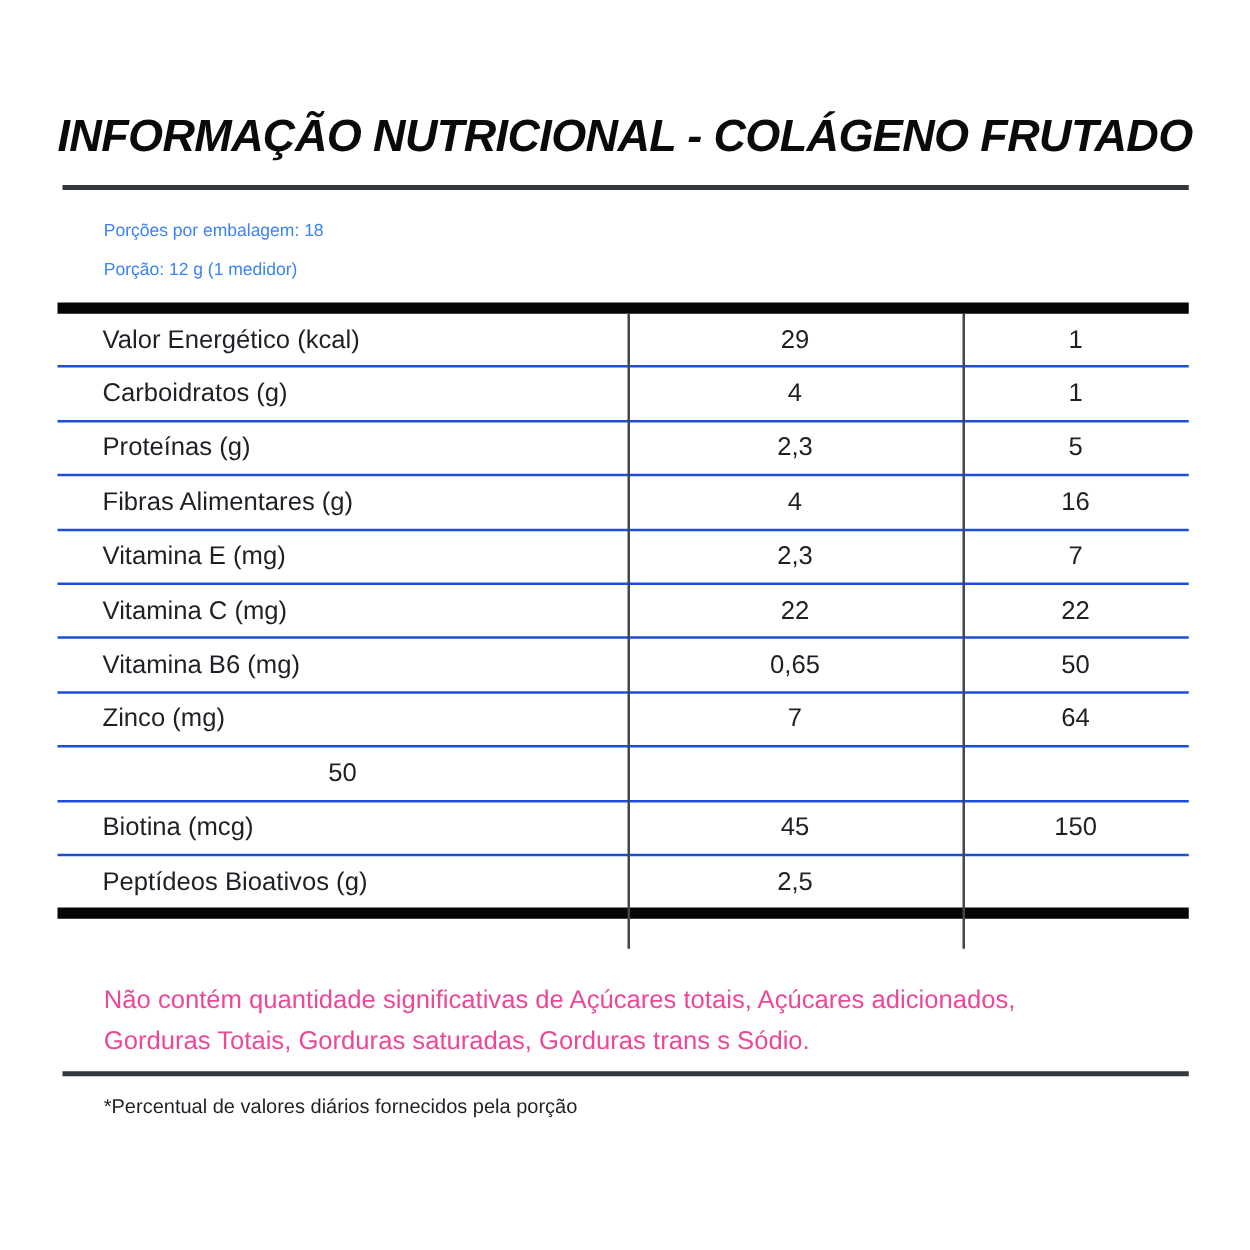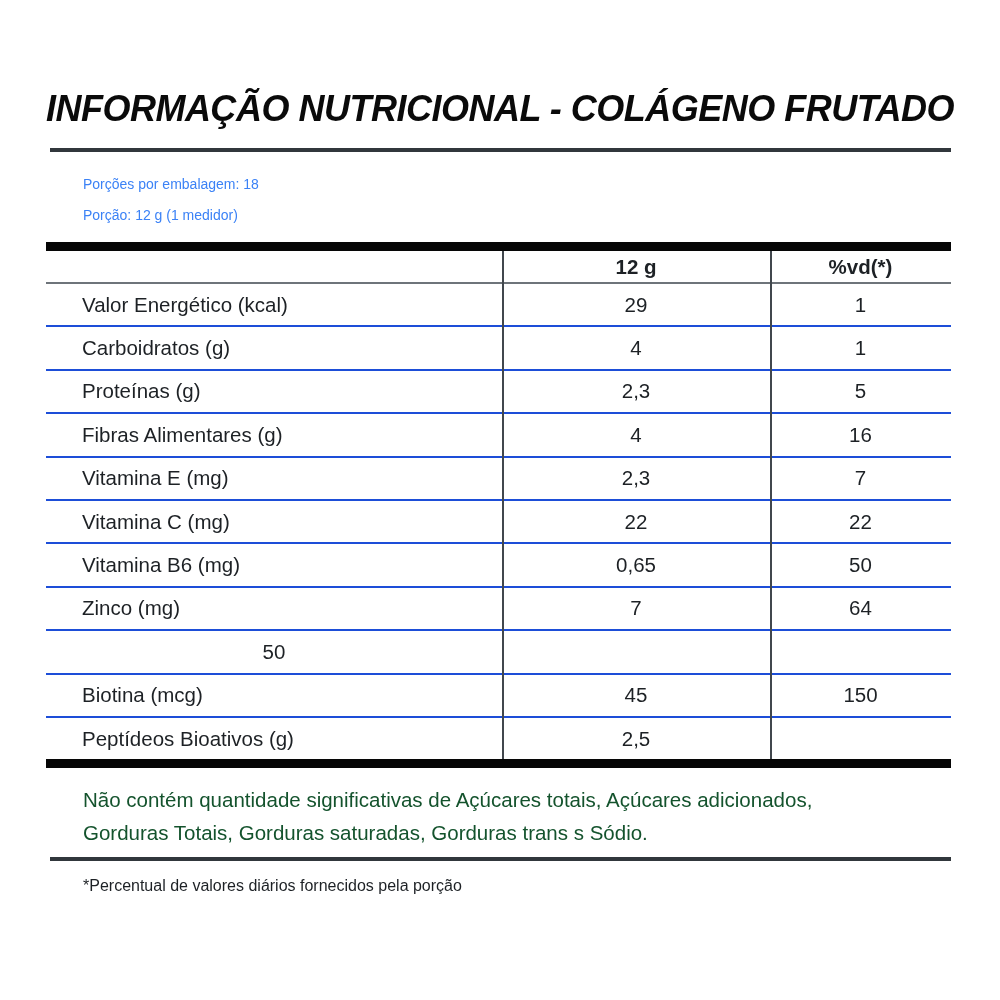--- a/index.html
+++ b/index.html
@@ -77,21 +77,21 @@
   }
   .vline-1 { left: 456px; }
   .vline-2 { left: 724px; }
   .note {
     position: absolute;
     left: 83px;
     top: 784px;
     width: 800px;
     font-size: 20.5px;
     line-height: 32.5px;
-    color: #14532d;
+    color: #ec4899;
   }
   .dv-note {
     position: absolute;
     left: 83px;
     top: 877px;
     font-size: 16px;
     color: #1d2125;
   }
 </style>
 </head>
@@ -103,25 +103,20 @@
   <div class="rule rule-title"></div>
 
   <div class="serving">
     <div>Porções por embalagem: 18</div>
     <div>Porção: 12 g (1 medidor)</div>
   </div>
 
   <div class="table">
     <div class="bar"></div>
 
-    <div class="thead">
-      <div class="c1"></div>
-      <div class="c2">12 g</div>
-      <div class="c3">%vd(*)</div>
-    </div>
 
     <div class="tbody">
       <div class="trow">
         <div class="c1">Valor Energético (kcal)</div>
         <div class="c2">29</div>
         <div class="c3">1</div>
       </div>
       <div class="trow">
         <div class="c1">Carboidratos (g)</div>
         <div class="c2">4</div>

